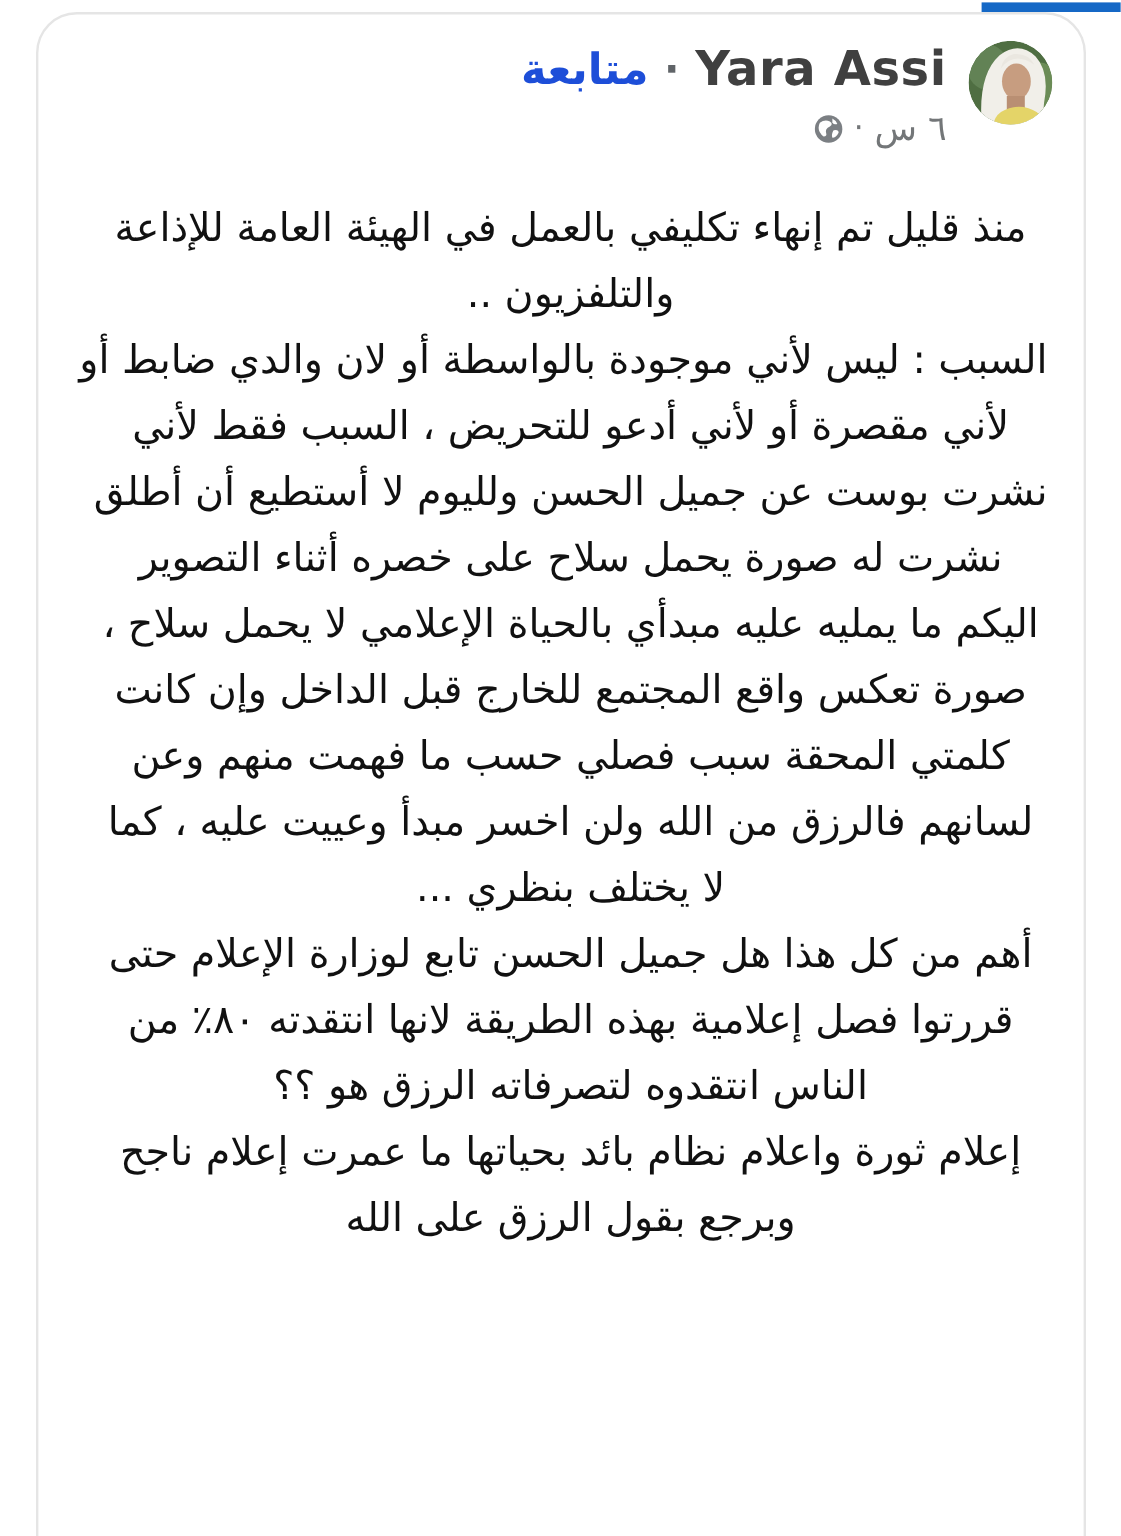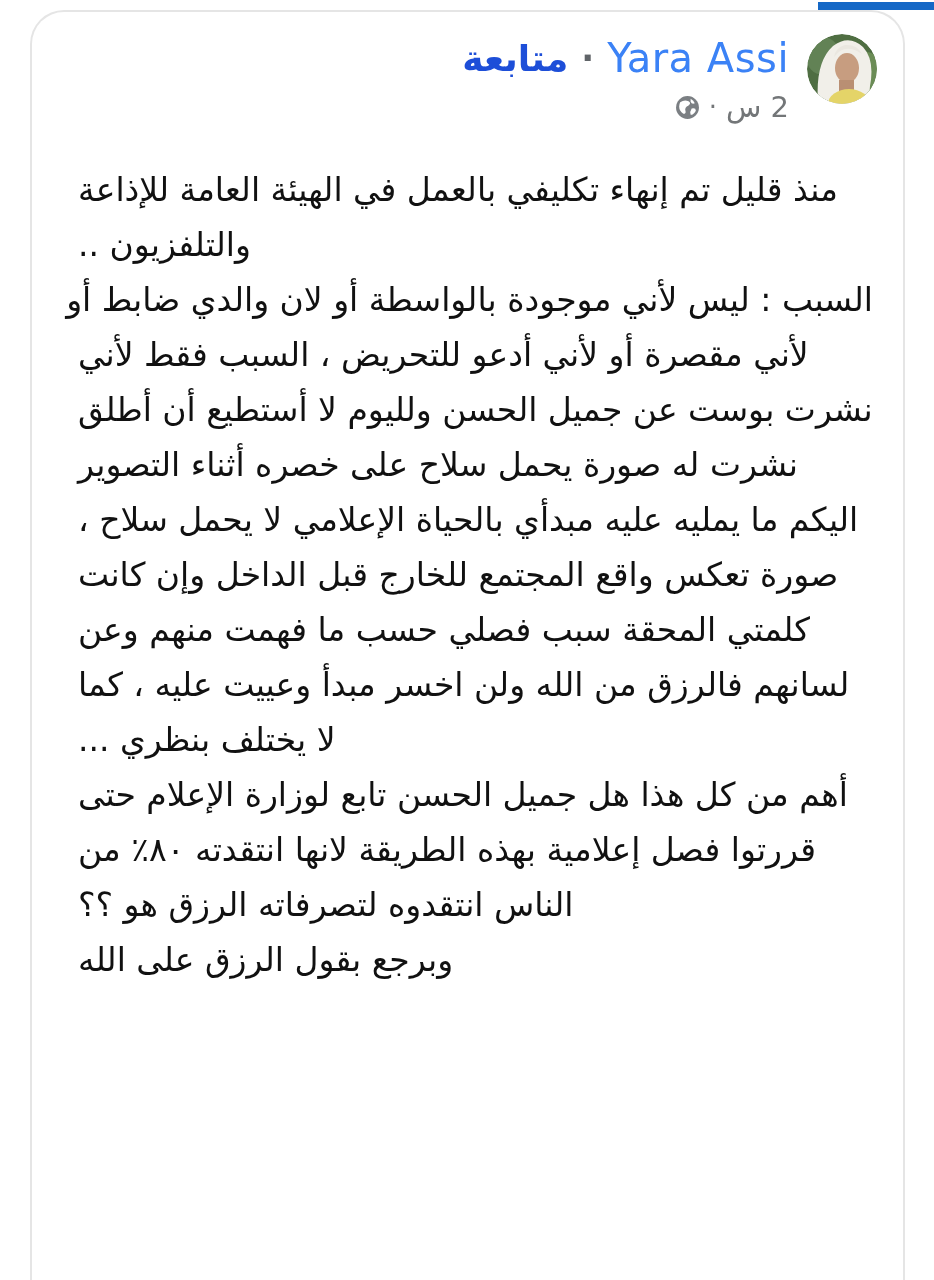--- a/index.html
+++ b/index.html
@@ -15,31 +15,31 @@
                border-radius:34px 34px 0 0; overflow:hidden; }
 
   .card-header { display:flex; align-items:flex-start; gap:18px;
                  padding:22px 26px 0 20px; }
   .avatar { width:70px; height:70px; border-radius:50%; overflow:hidden; flex:none;
             cursor:pointer; }
   .avatar svg { display:block; width:70px; height:70px; }
 
   .header-text { display:flex; flex-direction:column; padding-top:1px; }
   .name-row { display:flex; align-items:center; gap:13px; }
-  .author-name { font-size:40px; font-weight:normal; color:#3b82f6; direction:ltr;
+  .author-name { font-size:40px; font-weight:bold; color:#404040; direction:ltr;
                  letter-spacing:0.5px; cursor:pointer; }
   .sep-dot { font-size:34px; color:#606468; font-weight:bold; }
   .follow-link { font-size:36px; font-weight:600; color:#1d4ed8; cursor:pointer; }
 
   .meta-row { display:flex; align-items:center; gap:9px; margin-top:9px; }
   .timestamp { font-size:29px; color:#737678; cursor:pointer; }
   .meta-dot { font-size:26px; color:#737678; }
   .globe-icon svg { display:block; width:25px; height:25px; }
 
-  .post-body { padding:38px 30px 0 46px; text-align:left; }
+  .post-body { padding:38px 30px 0 46px; text-align:center; }
   .post-line { font-size:33px; line-height:55px; height:55px; color:#111111;
                white-space:nowrap; }
 </style>
 </head>
 <body>
 
 <div class="page">
 
   <div class="top-blue-bar"></div>
 
@@ -67,21 +67,21 @@
         </svg>
       </div>
 
       <div class="header-text">
         <div class="name-row">
           <span class="author-name">Yara Assi</span>
           <span class="sep-dot">·</span>
           <span class="follow-link">متابعة</span>
         </div>
         <div class="meta-row">
-          <span class="timestamp">2 س</span>
+          <span class="timestamp">٦ س</span>
           <span class="meta-dot">·</span>
           <span class="globe-icon">
             <svg viewBox="0 0 24 24">
               <circle cx="12" cy="12" r="11" fill="#7b7f83"></circle>
               <path d="M5 7 Q9 4 13 6 Q16 8 13 10 Q9 12 10 15 Q11 18 8 18 Q4 15 4 11 Q4 9 5 7 Z" fill="#ffffff"></path>
               <path d="M16 13 Q20 12 20 15 Q18 19 15 19 Q14 16 16 13 Z" fill="#ffffff"></path>
               <path d="M15 3.5 Q18 5 19 8 Q16 9 15 6.5 Z" fill="#ffffff"></path>
             </svg>
           </span>
         </div>
@@ -97,17 +97,18 @@
         <div class="post-line">نشرت بوست عن جميل الحسن ولليوم لا أستطيع أن أطلق</div>
         <div class="post-line">نشرت له صورة يحمل سلاح على خصره أثناء التصوير</div>
         <div class="post-line">اليكم ما يمليه عليه مبدأي بالحياة الإعلامي لا يحمل سلاح ،</div>
         <div class="post-line">صورة تعكس واقع المجتمع للخارج قبل الداخل وإن كانت</div>
         <div class="post-line">كلمتي المحقة سبب فصلي حسب ما فهمت منهم وعن</div>
         <div class="post-line">لسانهم فالرزق من الله ولن اخسر مبدأ وعييت عليه ، كما</div>
         <div class="post-line">لا يختلف بنظري ...</div>
         <div class="post-line">أهم من كل هذا هل جميل الحسن تابع لوزارة الإعلام حتى</div>
         <div class="post-line">قررتوا فصل إعلامية بهذه الطريقة لانها انتقدته ٨٠٪ من</div>
         <div class="post-line">الناس انتقدوه لتصرفاته الرزق هو ؟؟</div>
+        <div class="post-line">إعلام ثورة واعلام نظام بائد بحياتها ما عمرت إعلام ناجح</div>
         <div class="post-line">وبرجع بقول الرزق على الله</div>
       </div>
 
   </div>
 </div>
 
 </body></html>

